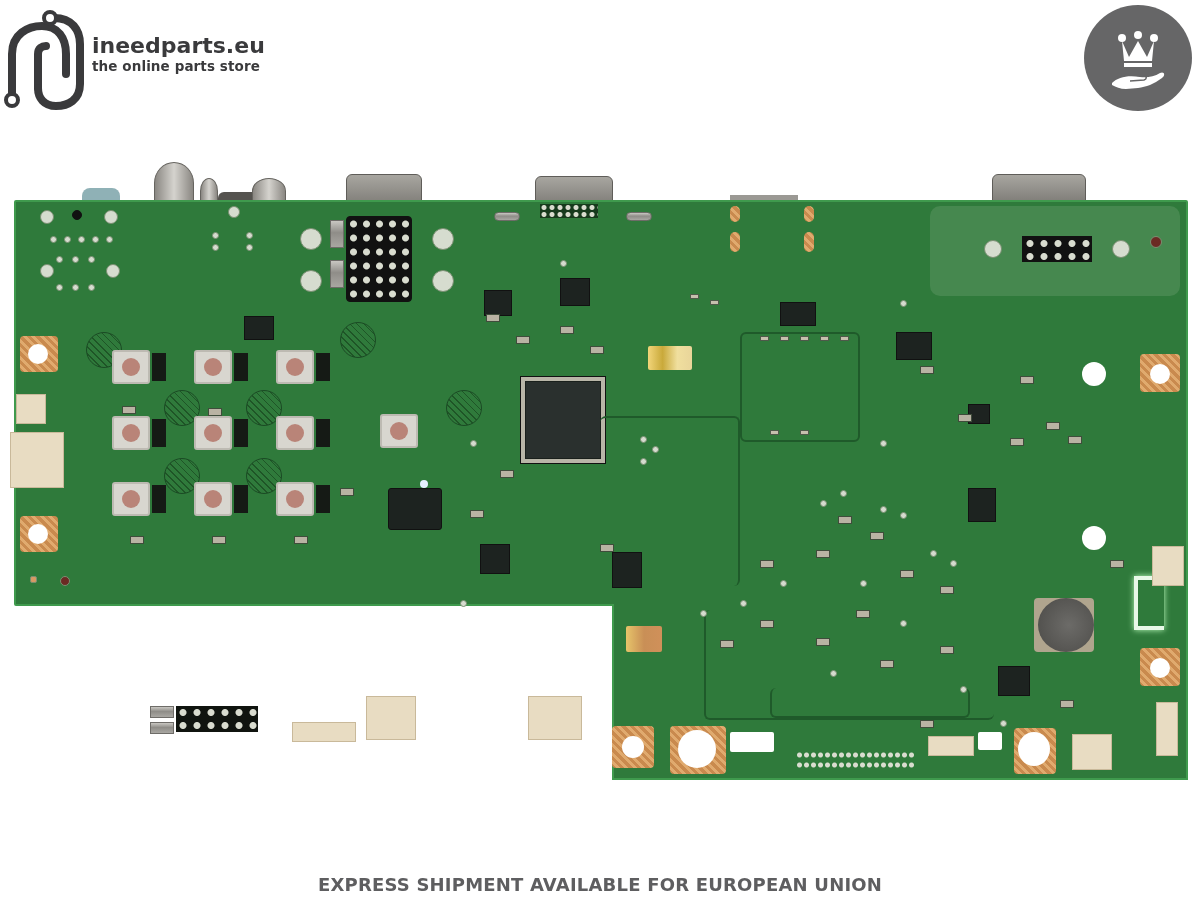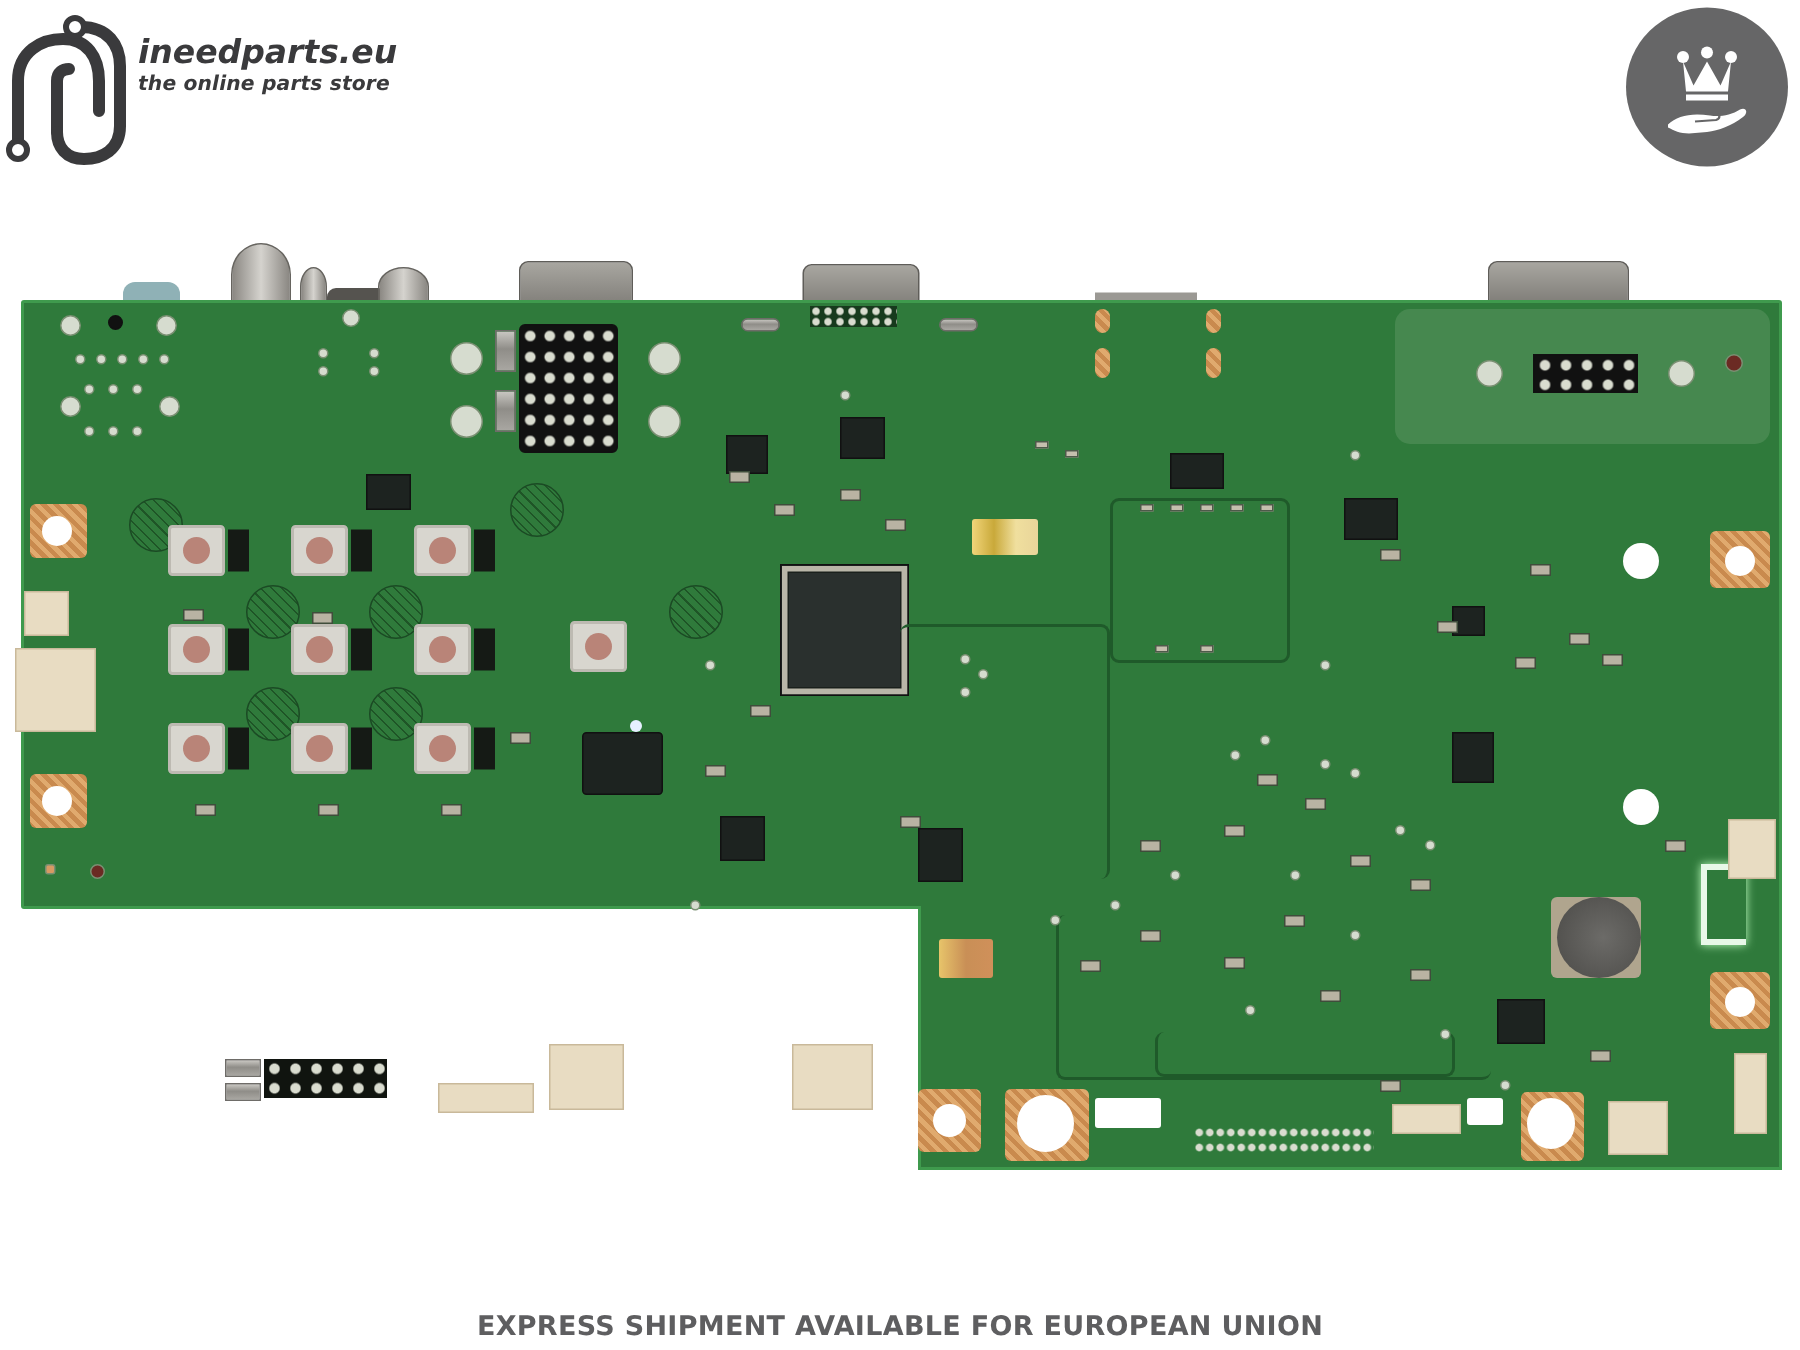--- a/index.html
+++ b/index.html
@@ -2,21 +2,21 @@
 <html><head>
 <meta charset="utf-8">
 <style>
   * { box-sizing: border-box; margin: 0; padding: 0; }
   html, body { width: 1200px; height: 900px; background: #ffffff; overflow: hidden; }
   body { position: relative; font-family: "DejaVu Sans", sans-serif; }
 
   
   .logo { position: absolute; left: 2px; top: 4px; width: 290px; height: 106px; }
   .logo-mark { position: absolute; left: 0; top: 0; width: 86px; height: 106px; }
-  .logo-text { position: absolute; left: 90px; top: 20px; color: #3a3a3c; font-style: italic; }
+  .logo-text { position: absolute; left: 90px; top: 30px; color: #3a3a3c; }
   .logo-title { font-family: "DejaVu Sans", sans-serif; font-weight: bold; font-size: 22px; letter-spacing: 0px; line-height: 24px; }
   .logo-sub { font-family: "DejaVu Sans", sans-serif; font-weight: bold; font-size: 13.5px; line-height: 17px; letter-spacing: 0.1px; }
 
   
   .badge { position: absolute; left: 1084px; top: 5px; width: 108px; height: 106px; border-radius: 50%; background: #666667; }
 
   
   .footer { position: absolute; left: 0; top: 874px; width: 1200px; text-align: center; font-family: "DejaVu Sans", sans-serif; font-weight: bold; font-size: 18px; color: #5e5e60; letter-spacing: 0.2px; }
 
   

